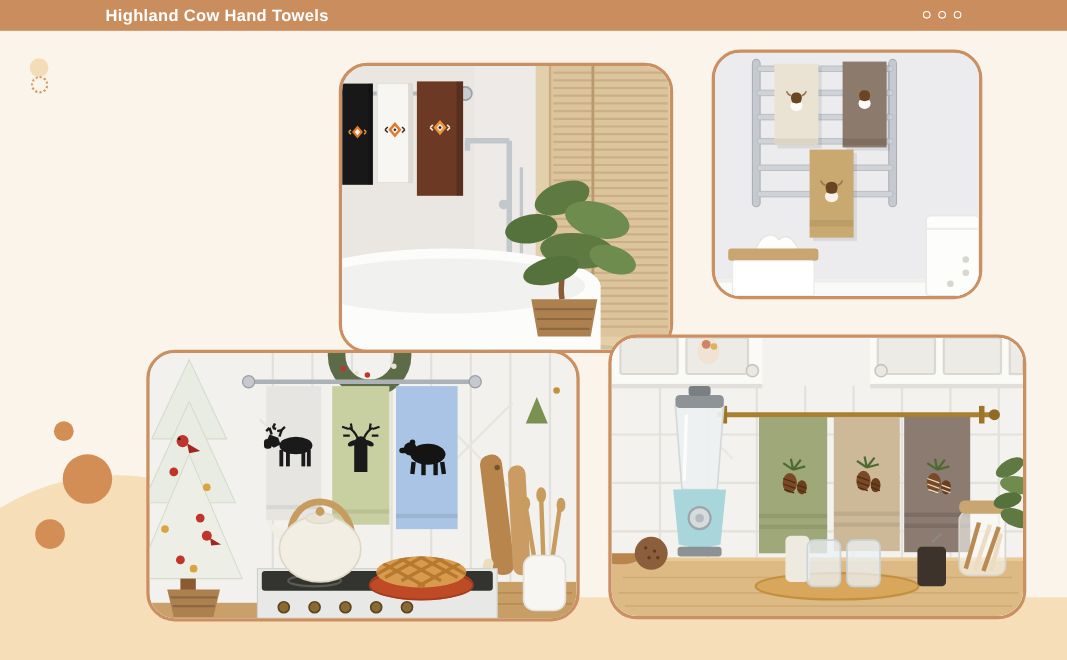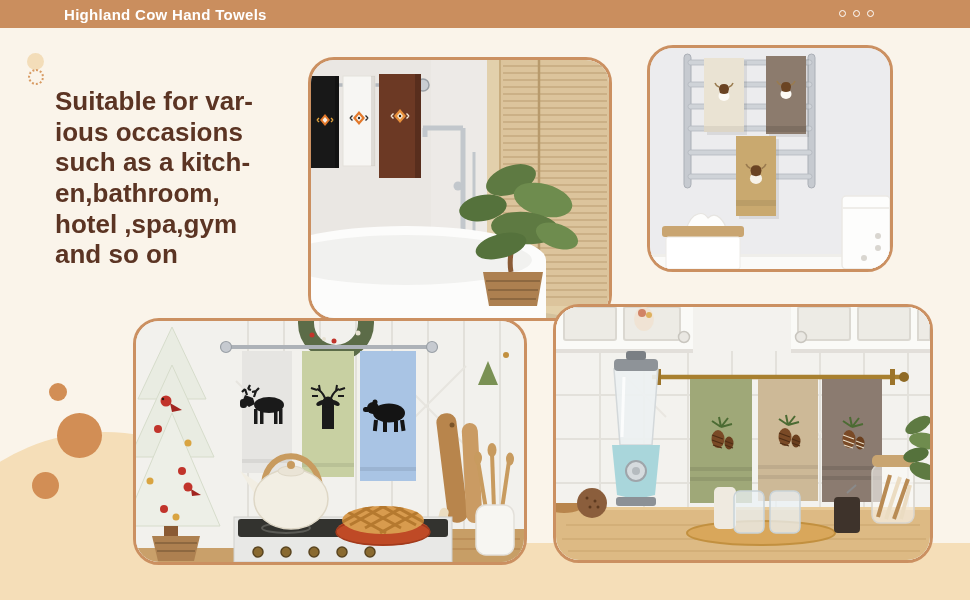--- a/index.html
+++ b/index.html
@@ -6,21 +6,21 @@
     --bg:#FAF4EA; --header-bg:#CA8E5E; --panel-border:#CB9061;
     --soft-shape:#F5DEB8; --accent-circle:#D28E55; --text-brown:#5B3423; --title-white:#FFFFFF;
   }
   *{margin:0;padding:0;box-sizing:border-box}
   html,body{width:970px;height:600px}
   body{font-family:"Liberation Sans","DejaVu Sans",sans-serif;background:var(--bg);position:relative;overflow:hidden}
   .stage{position:absolute;inset:0;width:970px;height:600px;background:var(--bg);overflow:hidden}
 
   
   .header{position:absolute;left:0;top:0;width:970px;height:28px;background:var(--header-bg);z-index:40;display:flex;align-items:center}
-  .header .title{padding-left:64px;color:var(--title-white);font-weight:bold;font-size:15px;letter-spacing:.3px}
+  .header .title{padding-left:96px;color:var(--title-white);font-weight:bold;font-size:15px;letter-spacing:.3px}
   .dots{position:absolute;right:96px;top:10px;display:flex;gap:7px}
   .dot{width:7px;height:7px;border:1.5px solid #fff;border-radius:50%}
 
   
   .circle{position:absolute;border-radius:50%}
   .c-top-fill{left:27px;top:53px;width:17px;height:17px;background:#F3DDB9}
   .c-top-dotted{left:28px;top:69px;width:16px;height:16px;border:2px dotted #D89B63;background:transparent}
   .c-soft-big{left:-95px;top:432px;width:400px;height:400px;background:var(--soft-shape)}
   .band{position:absolute;left:0;top:543px;width:970px;height:57px;background:var(--soft-shape)}
   .c-acc-1{left:49px;top:383px;width:18px;height:18px;background:var(--accent-circle)}
@@ -45,26 +45,20 @@
 <div class="stage">
 
   <div class="circle c-soft-big"></div>
   <div class="band"></div>
   <div class="circle c-top-fill"></div>
   <div class="circle c-top-dotted"></div>
   <div class="circle c-acc-1"></div>
   <div class="circle c-acc-2"></div>
   <div class="circle c-acc-3"></div>
 
-  <div class="intro">Suitable for var-
-ious occasions
-such as a kitch-
-en,bathroom,
-hotel ,spa,gym
-and so on</div>
 
   <div class="panel" id="panel1">
     <svg viewBox="0 0 298 258">
       <rect x="0" y="0" width="298" height="258" fill="#EAE7E3"></rect>
       <rect x="120" y="0" width="70" height="258" fill="#EFEDE9" opacity="0.6"></rect>
       <g>
         <rect x="138" y="234" width="160" height="24" fill="#E3D0A9"></rect>
       </g>
       <g>
         <rect x="176" y="0" width="12" height="246" fill="#E2D0AC"></rect>

